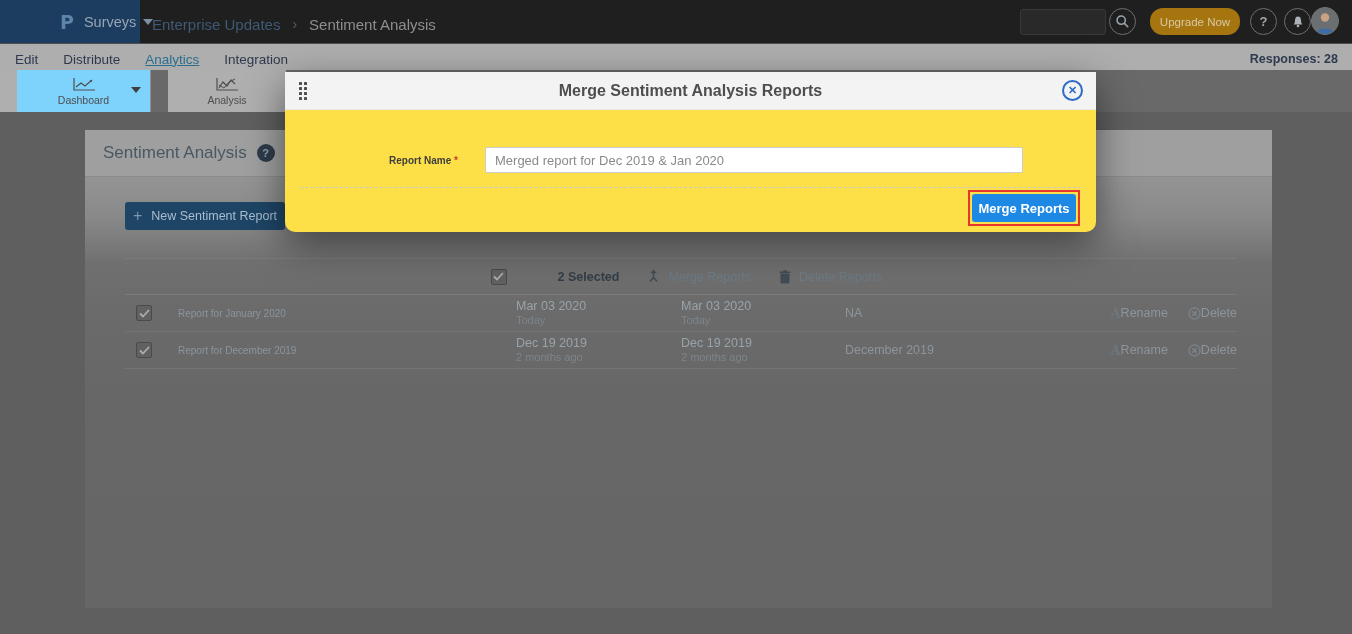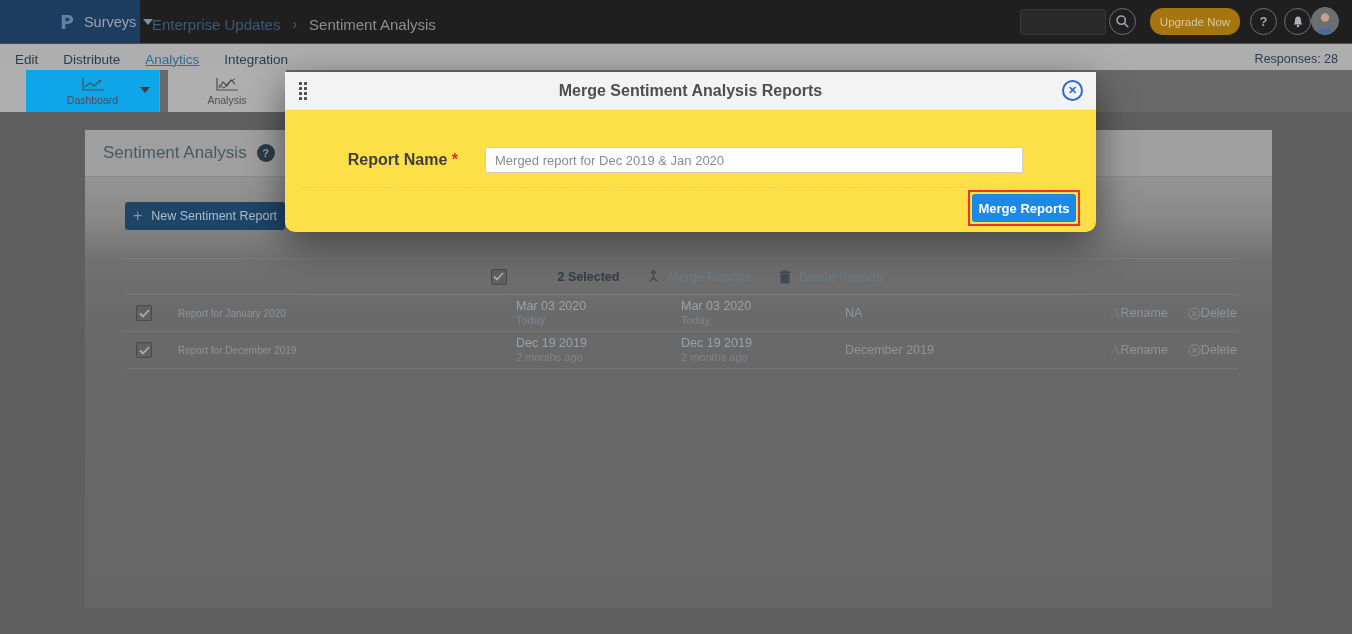--- a/index.html
+++ b/index.html
@@ -34,29 +34,29 @@
           font-size:11.5px; font-family:inherit; }
   .avatar { position:absolute; left:1311px; top:7px; width:28px; height:28px;
           border-radius:50%; border:1px solid #7a7a7a; overflow:hidden; background:#555; }
 
   
   .navbar { position:absolute; top:44px; left:0; right:0; height:30px; background:#aeaeae;
           display:flex; align-items:center; font-size:13.5px; color:#2e3a4d; }
   .nav-item { margin-left:25px; cursor:pointer; }
   .nav-item:first-child { margin-left:15px; }
   .nav-item.active { color:#2c6e8e; text-decoration:underline; }
-  .responses { margin-left:auto; margin-right:14px; font-size:12.5px; font-weight:400; color:#2e3a4d; }
+  .responses { margin-left:auto; margin-right:14px; font-size:12.5px; font-weight:700; color:#2e3a4d; }
 
   
   .ribbon { position:absolute; top:70px; left:0; right:0; height:42px; background:#696969; }
   .ribbon-sliver { position:absolute; left:0; top:0; width:33px; height:42px; background:#afafaf; }
   .ribbon-tab { position:absolute; top:0; height:42px; display:flex; flex-direction:column;
           align-items:center; justify-content:center; gap:2px; }
   .ribbon-tab .lbl { font-size:10.5px; color:#4e4e4e; }
-  .tab-dashboard { left:26px; width:134px; background:#0ea5e9; border-right:1px solid #8f8f8f; }
+  .tab-dashboard { left:17px; width:134px; background:#7dd3fc; border-right:1px solid #8f8f8f; }
   .tab-analysis { left:168px; width:118px; background:#afafaf; }
   .tab-caret { position:absolute; right:9px; top:17px; width:0; height:0;
           border-left:5px solid transparent; border-right:5px solid transparent;
           border-top:6px solid #3f3f3f; }
 
   
   .card { position:absolute; left:85px; top:130px; width:1187px; height:478px; }
   .card-head { height:47px; background:#9f9f9f; border-bottom:1px solid #8b8b8b;
           display:flex; align-items:center; }
   .page-title { margin-left:18px; font-size:17px; color:#495863; }
@@ -96,21 +96,21 @@
           display:flex; align-items:center; justify-content:center; }
   .modal-title { font-size:16px; font-weight:700; color:#4e4e4e; }
   .drag-handle { position:absolute; left:14px; top:10px; display:grid;
           grid-template-columns:repeat(2,3px); grid-auto-rows:3px; gap:2px; cursor:move; }
   .drag-handle i { width:3px; height:3px; background:#4f4f4f; border-radius:0.5px; }
   .modal-close { position:absolute; right:13px; top:8px; width:21px; height:21px; border-radius:50%;
           border:2px solid #2d6bc9; color:#2d6bc9; font-size:11px; font-weight:700;
           display:flex; align-items:center; justify-content:center; cursor:pointer; }
   .modal-body { position:relative; height:121px; }
   .field { position:absolute; top:37px; left:0; right:0; display:flex; align-items:center; }
-  .field-label { width:173px; text-align:right; font-size:16px; font-weight:700; color:#3e3e3e; }
+  .field-label { width:173px; text-align:right; font-size:10px; font-weight:700; color:#3e3e3e; }
   .req { color:#d0342c; }
   .field input { margin-left:27px; width:538px; height:26px; border:1px solid #cccccc;
           border-radius:2px; padding:0 9px; font-size:13px; color:#8a8a8a; font-family:inherit; }
   .dashed-sep { position:absolute; top:77px; left:15px; right:15px; border-top:1px dashed #cccccc; }
   .annotation { position:absolute; top:80px; left:683px; padding:2px; border:2px solid #e8352e; }
   .merge-btn { display:block; width:104px; height:28px; background:#1e88e5; border:none;
           border-radius:3px; color:#ffffff; font-size:13px; font-weight:700; font-family:inherit; }
 </style>
 </head>
 <body>

